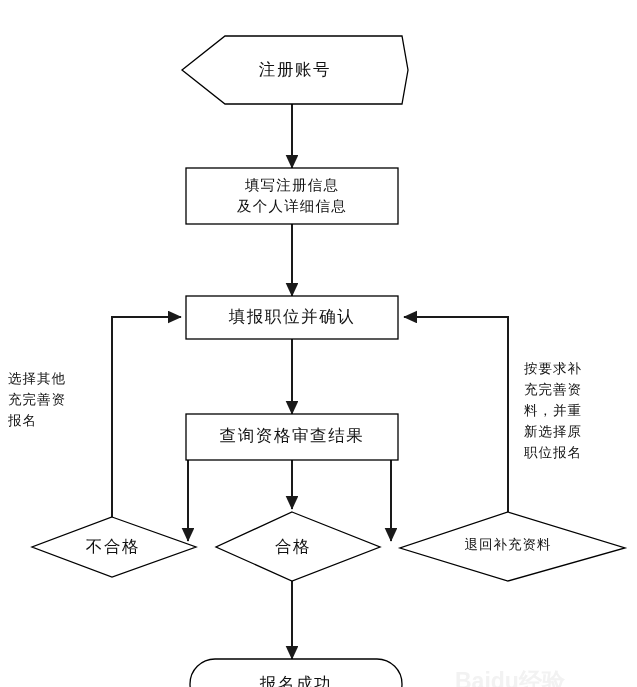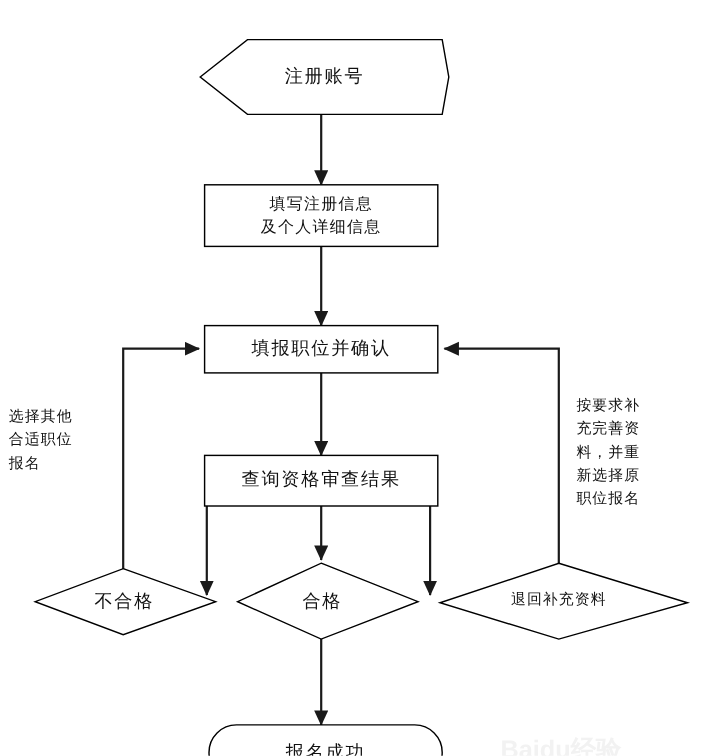--- a/index.html
+++ b/index.html
@@ -137,21 +137,21 @@
     <text class="node-text t-big" x="293" y="520">合格</text>
 
     <polygon class="node-shape" points="508,484 625,520 508,553 400,520"></polygon>
     <text class="node-text t-small" x="508" y="518">退回补充资料</text>
 
     <rect class="node-shape" x="190" y="631" width="212" height="50" rx="25" ry="25"></rect>
     <text class="node-text t-big" x="296" y="657">报名成功</text>
   </svg>
 
   <div class="side-note" id="note-left">选择其他
-合适职位
+充完善资
 报名</div>
 
   <div class="side-note" id="note-right">按要求补
 充完善资
 料，并重
 新选择原
 职位报名</div>
 
   <div id="watermark">
     <div class="wm-main">Baidu经验</div>

